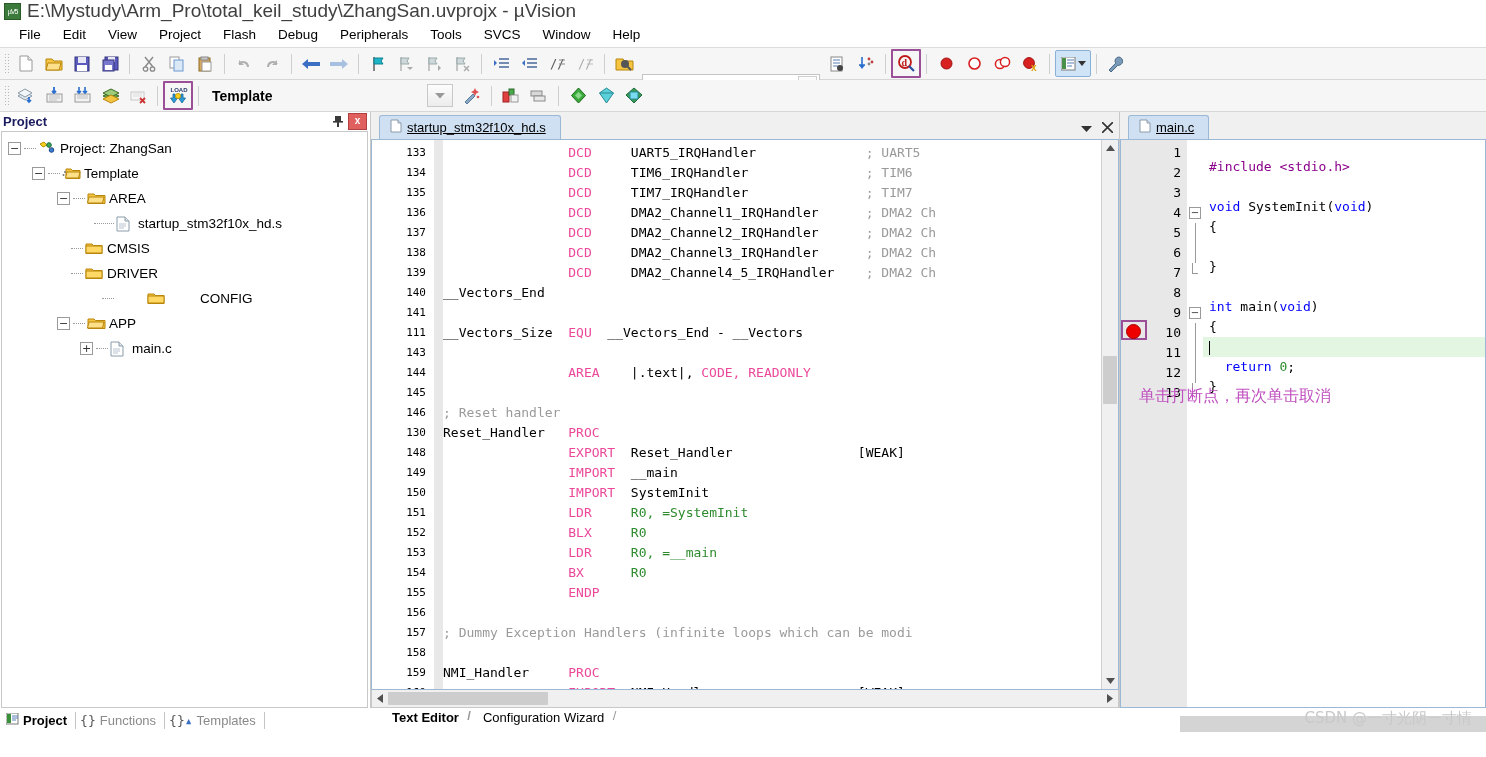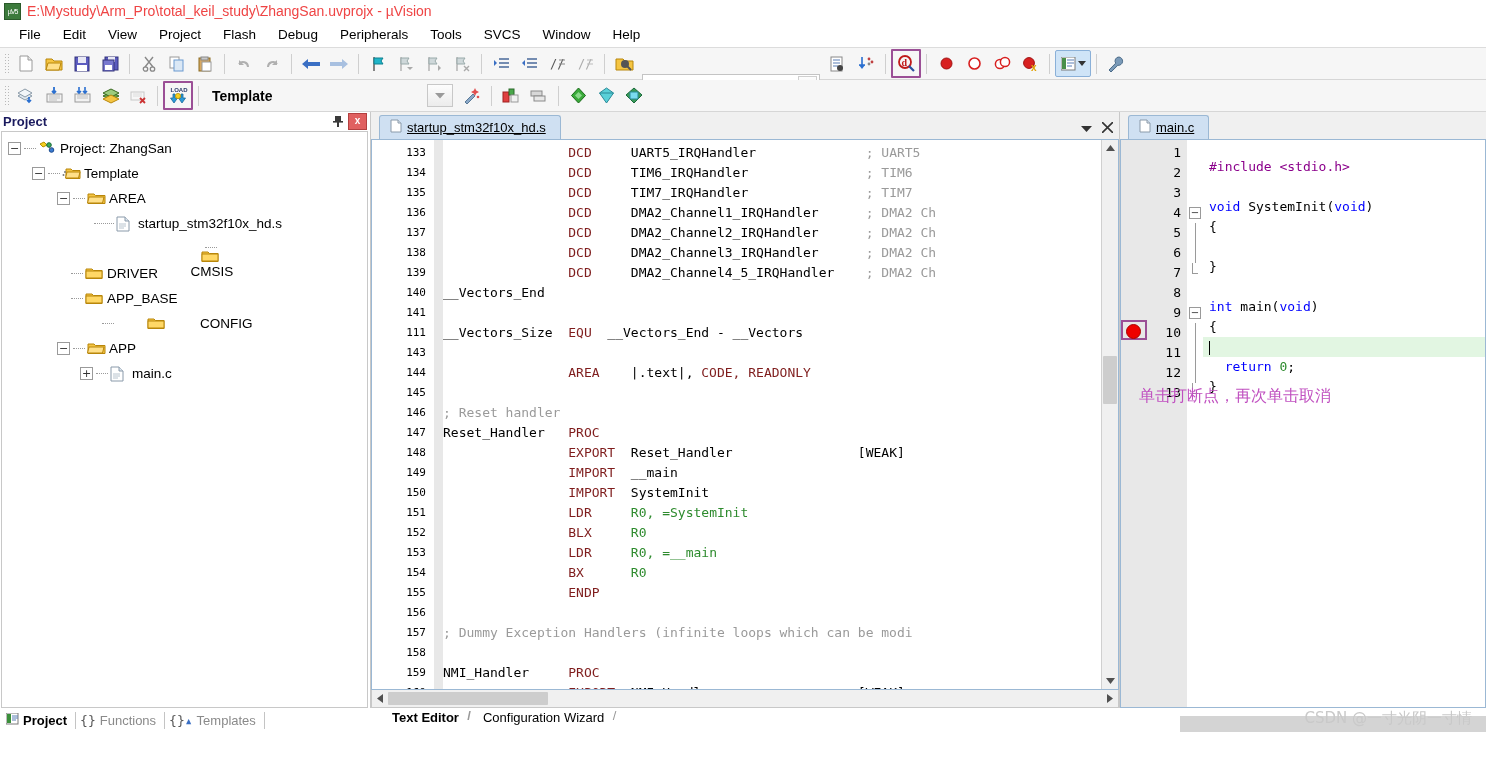--- a/index.html
+++ b/index.html
@@ -15,21 +15,21 @@
   
   .titlebar{
     height:22px;display:flex;align-items:center;gap:6px;
     padding:0 4px;background:#ffffff;
   }
   .app-icon{
     width:15px;height:15px;background:#3c7a3c;border:1px solid #2a5a2a;
     color:#fff;font-size:7px;line-height:15px;text-align:center;
     font-family:"Liberation Sans", sans-serif;letter-spacing:-1px;
   }
-  .title-text{font-size:14px;color:#ef4444;white-space:nowrap;}
+  .title-text{font-size:19px;color:#404040;white-space:nowrap;}
 
   
   .menubar{
     height:25px;display:flex;align-items:center;
     padding-left:8px;background:#ffffff;
     border-bottom:1px solid #dcdcdc;
   }
   .menu-item{
     padding:3px 11px;font-size:13.5px;color:#000;cursor:default;white-space:nowrap;
   }
@@ -140,21 +140,21 @@
     width:9px;flex:0 0 auto;background:#fff;
     background-image:linear-gradient(90deg,#e8e8e8 0,#e8e8e8 100%);
     border-left:1px solid #ffffff;
   }
   .codetext{
     flex:1;min-width:0;font-family:"DejaVu Sans Mono", monospace;font-size:13px;
     padding-top:3px;overflow:hidden;white-space:pre;background:#fff;
   }
   .cl{height:20px;line-height:20px;white-space:pre;}
   .ln{height:20px;line-height:20px;}
-  .kw{color:#7f1d1d;}
+  .kw{color:#ec4899;}
   .reg{color:#2e8b2e;}
   .cmt{color:#9a9a9a;}
   .pln{color:#000000;}
 
   .vscroll{
     width:16px;flex:0 0 auto;background:#f0f0f0;border-left:1px solid #d0d0d0;
     display:flex;flex-direction:column;
   }
   .vs-btn{height:16px;background:#f0f0f0;display:flex;align-items:center;justify-content:center;font-size:9px;color:#505050;}
   .vs-track{flex:1;position:relative;}
@@ -643,55 +643,44 @@
           <span class="ico">
             <svg width="14" height="16" viewBox="0 0 14 16">
                 <path d="M1 1h8l4 4v10H1z" fill="#fff" stroke="#8a9aaa"></path>
                 <path d="M9 1v4h4" fill="#dde6ee" stroke="#8a9aaa"></path>
                 <path d="M3 8h7M3 10h7M3 12h5" stroke="#b8c4ce"></path>
               </svg>
           </span>
           <span>startup_stm32f10x_hd.s</span>
         </div>
 
-        <div class="tnode" style="padding-left:55px;flex-direction:column;">
-          <span class="tbox empty"></span>
-          <span class="dots"></span>
-          <span class="ico">
-            <svg width="19" height="15" viewBox="0 0 19 15">
-                <path d="M1 3h6l1.5 1.5H17v8H1z" fill="#f5c542" stroke="#b8860b"></path>
-                <rect x="1" y="5" width="16" height="7" fill="#ffd866" stroke="#b8860b"></rect>
-              </svg>
-          </span>
-          <span>CMSIS</span>
-        </div>
-
         <div class="tnode" style="padding-left:55px;">
           <span class="tbox empty"></span>
           <span class="dots"></span>
           <span class="ico">
             <svg width="19" height="15" viewBox="0 0 19 15">
                 <path d="M1 3h6l1.5 1.5H17v8H1z" fill="#f5c542" stroke="#b8860b"></path>
                 <rect x="1" y="5" width="16" height="7" fill="#ffd866" stroke="#b8860b"></rect>
               </svg>
           </span>
-          <span>DRIVER</span>
+          <span>CMSIS</span>
         </div>
 
         <div class="tnode" style="padding-left:55px;">
           <span class="tbox empty"></span>
           <span class="dots"></span>
           <span class="ico">
             <svg width="19" height="15" viewBox="0 0 19 15">
                 <path d="M1 3h6l1.5 1.5H17v8H1z" fill="#f5c542" stroke="#b8860b"></path>
                 <rect x="1" y="5" width="16" height="7" fill="#ffd866" stroke="#b8860b"></rect>
               </svg>
           </span>
-          <span>APP_BASE</span>
-        </div>
+          <span>DRIVER</span>
+        </div>
+
 
         <div class="tnode" style="padding-left:55px;gap:31px;">
           <span class="tbox empty"></span>
           <span class="dots"></span>
           <span class="ico">
             <svg width="19" height="15" viewBox="0 0 19 15">
                 <path d="M1 3h6l1.5 1.5H17v8H1z" fill="#f5c542" stroke="#b8860b"></path>
                 <rect x="1" y="5" width="16" height="7" fill="#ffd866" stroke="#b8860b"></rect>
               </svg>
           </span>
@@ -761,21 +750,21 @@
             <div class="ln">137</div>
             <div class="ln">138</div>
             <div class="ln">139</div>
             <div class="ln">140</div>
             <div class="ln">141</div>
             <div class="ln">111</div>
             <div class="ln">143</div>
             <div class="ln">144</div>
             <div class="ln">145</div>
             <div class="ln">146</div>
-            <div class="ln">147</div>
+            <div class="ln">130</div>
             <div class="ln">148</div>
             <div class="ln">149</div>
             <div class="ln">150</div>
             <div class="ln">151</div>
             <div class="ln">152</div>
             <div class="ln">153</div>
             <div class="ln">154</div>
             <div class="ln">155</div>
             <div class="ln">156</div>
             <div class="ln">157</div>

